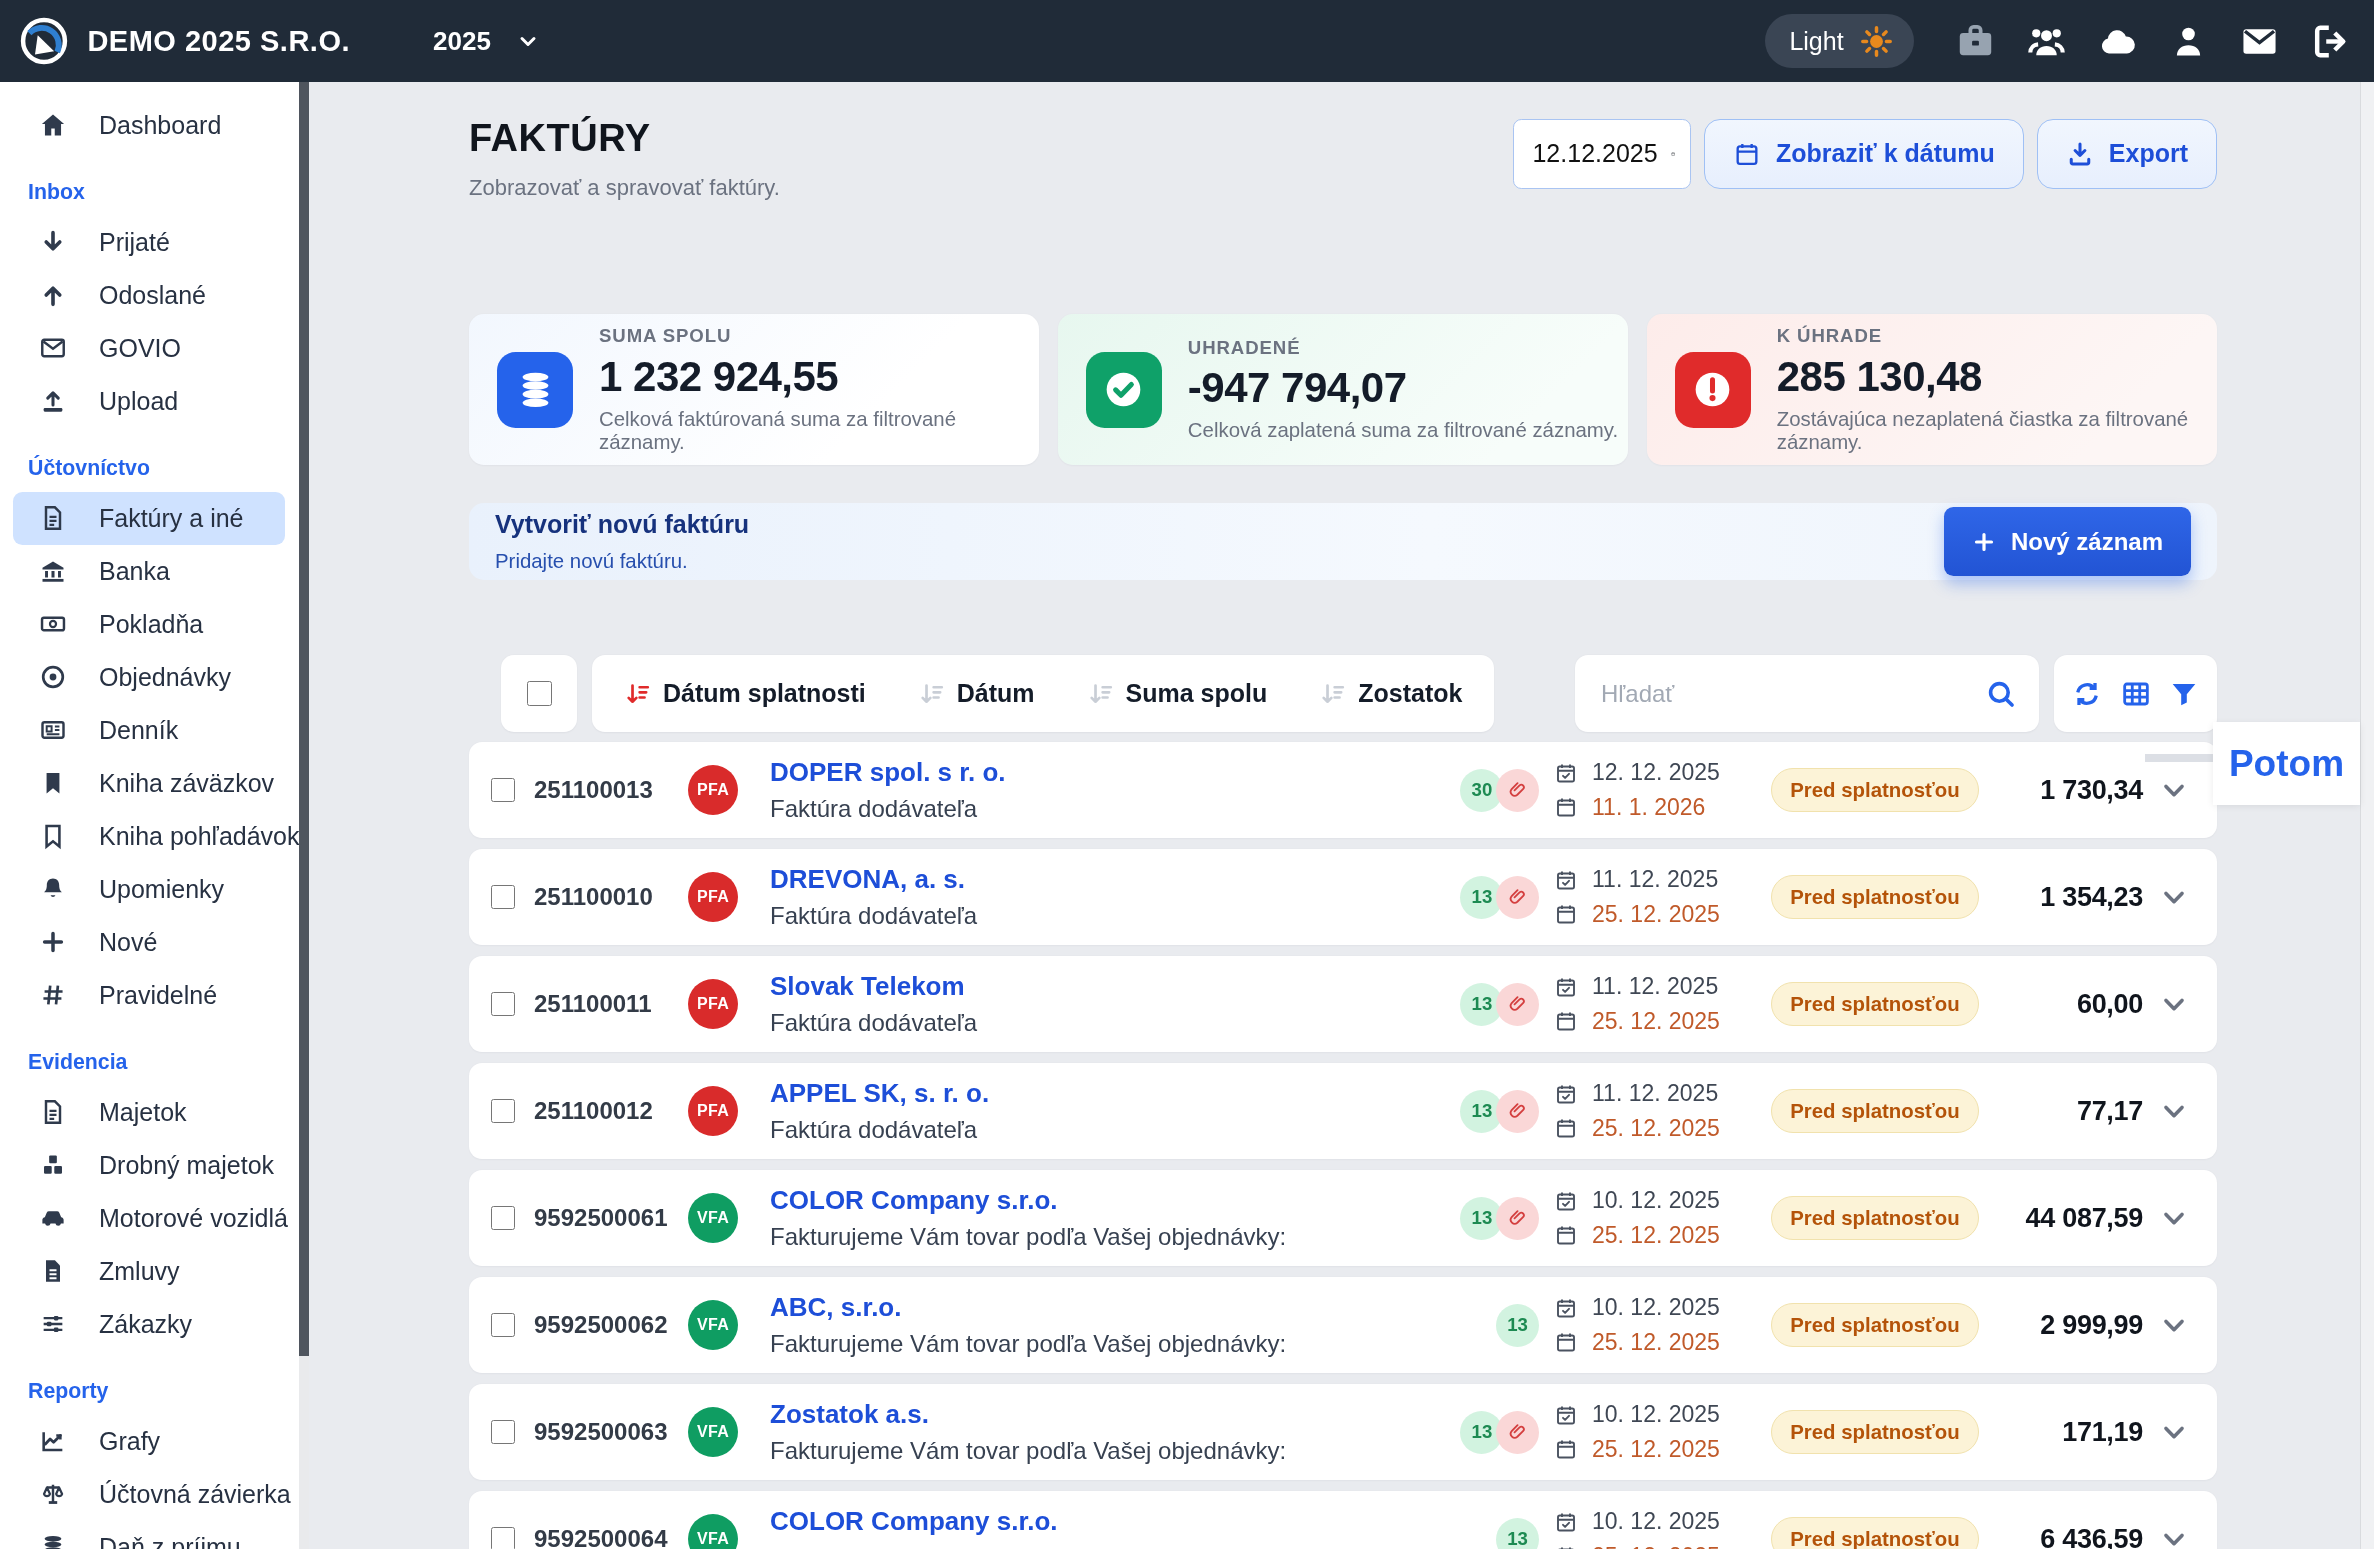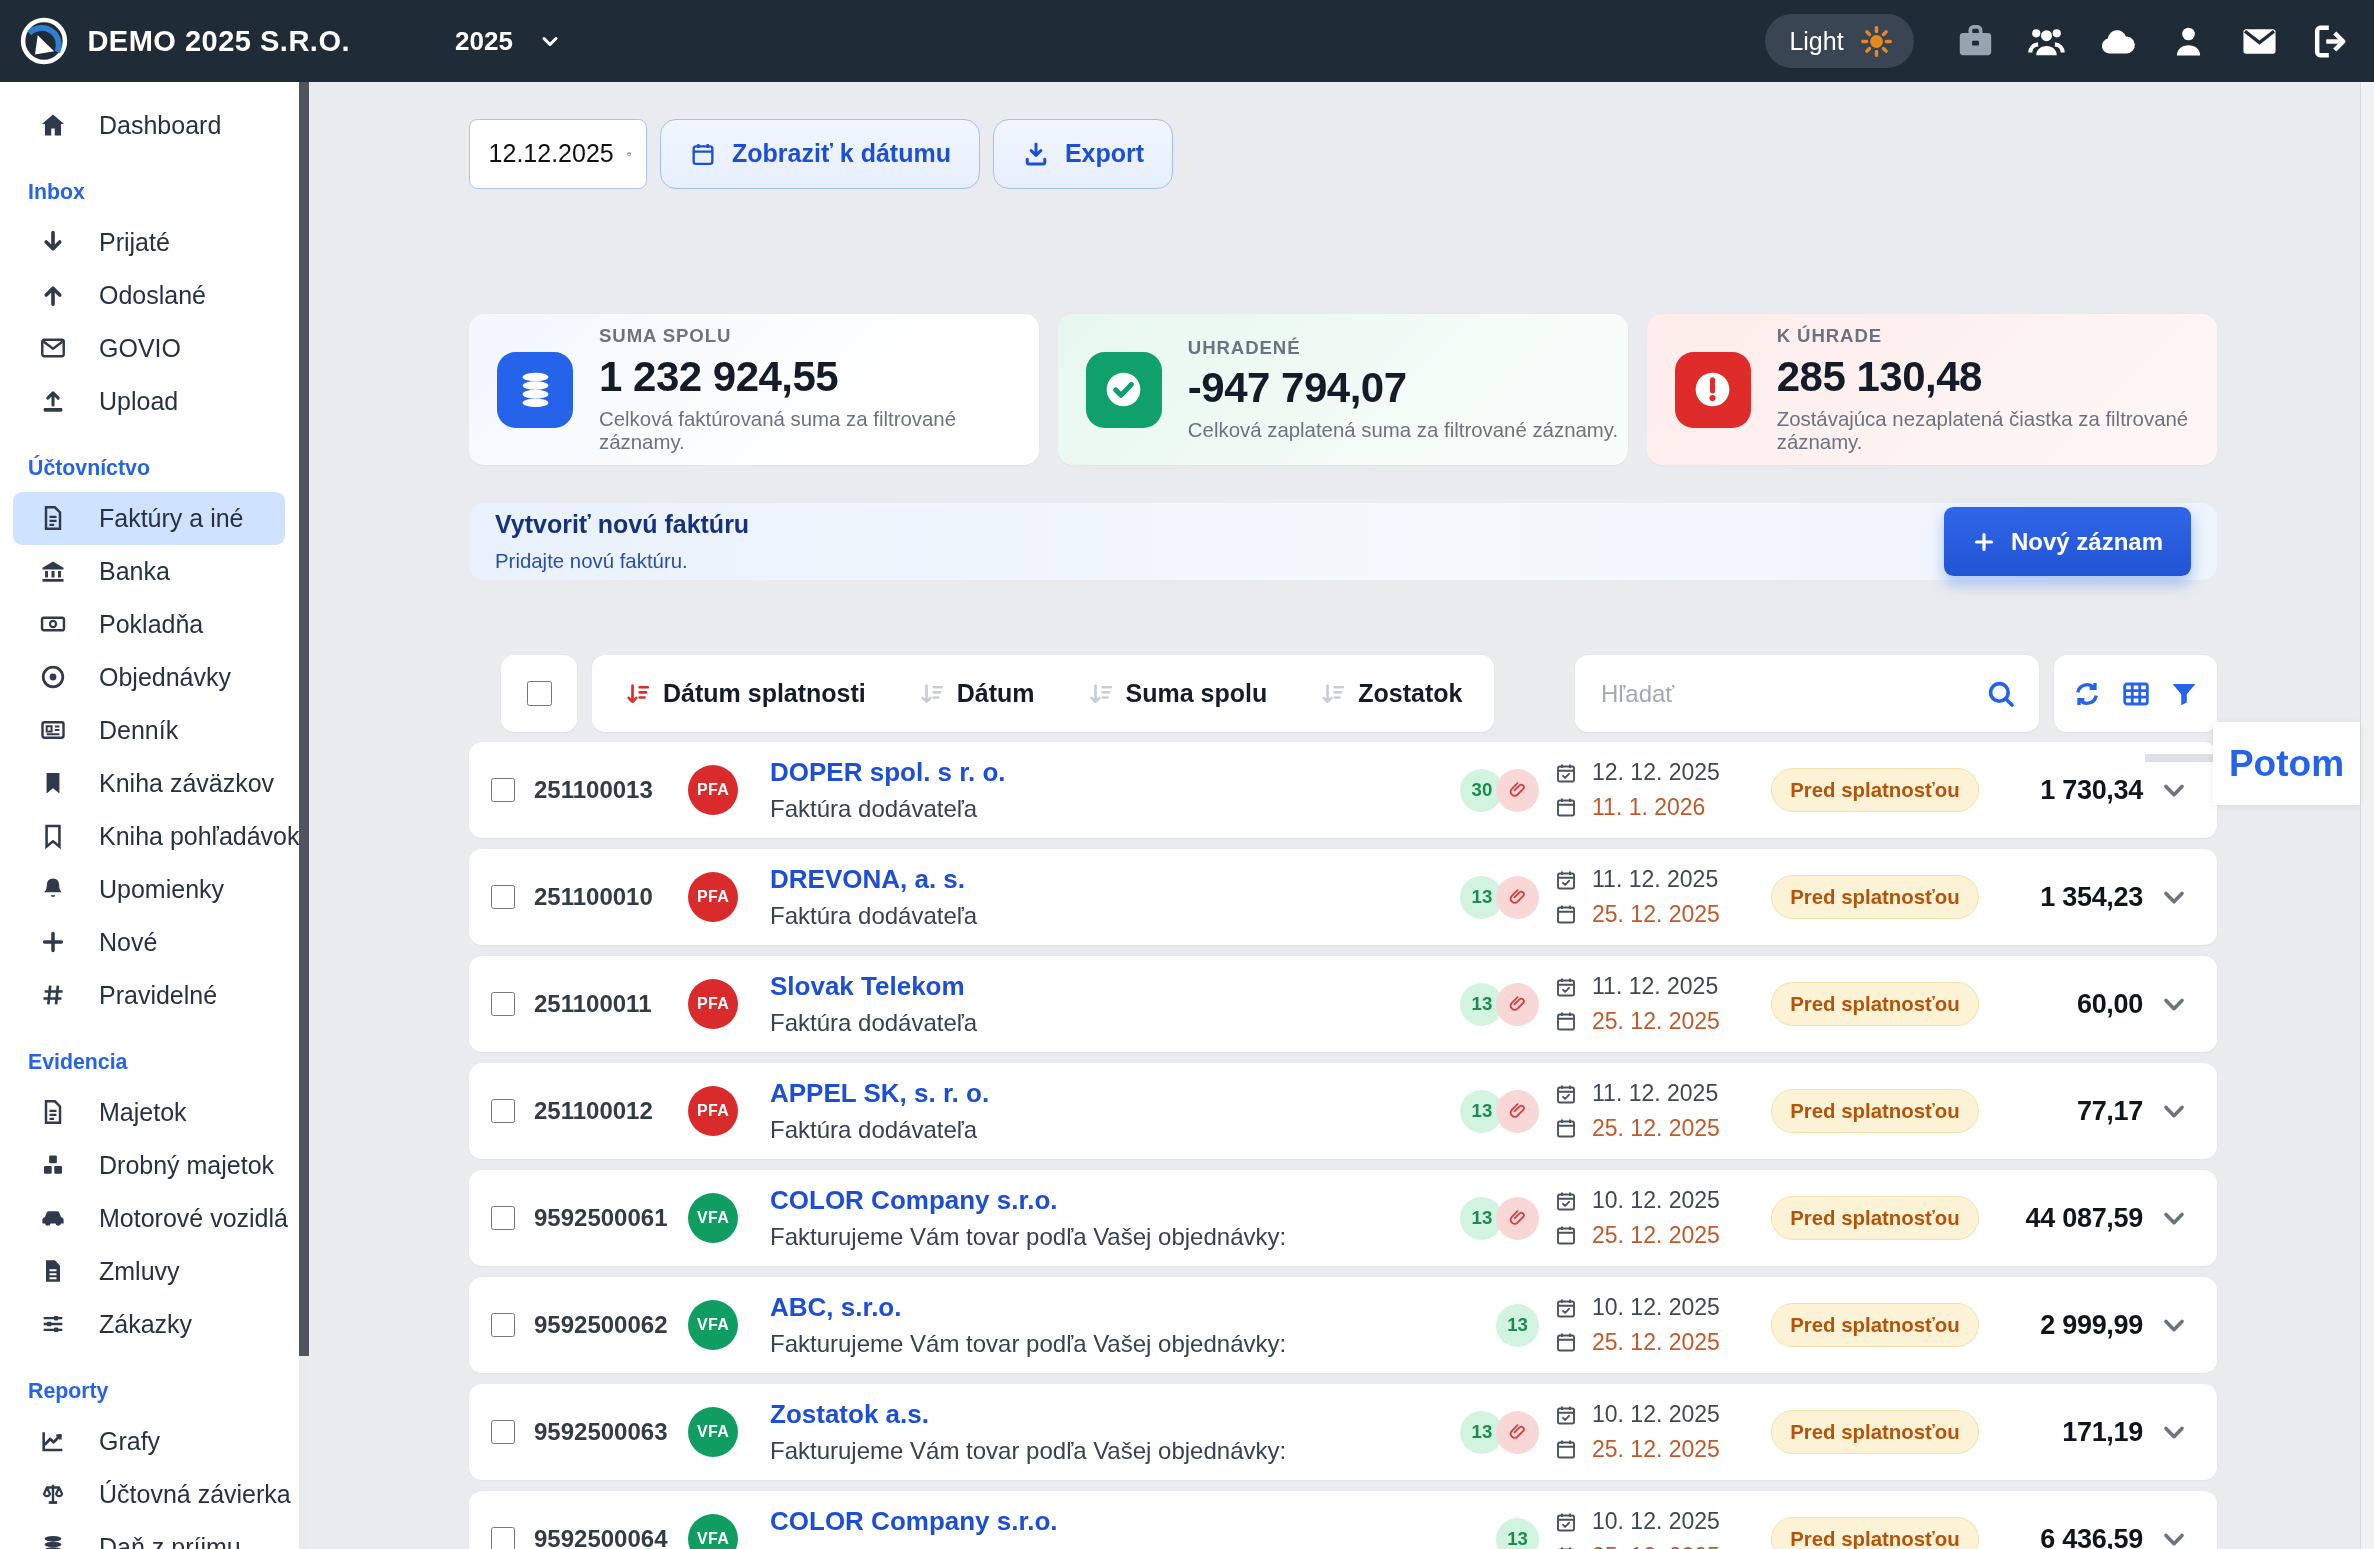--- a/index.html
+++ b/index.html
@@ -5,21 +5,21 @@
   * { margin:0; padding:0; box-sizing:border-box; }
   html,body { width:2375px; height:1549px; overflow:hidden; }
   body { font-family:"Liberation Sans","DejaVu Sans",sans-serif; background:#e9ebef; position:relative; color:#1c2430; }
   .ic { display:inline-flex; align-items:center; justify-content:center; }
   .ic svg { width:100%; height:100%; display:block; }
 
   
   #topbar { position:absolute; left:0; top:0; width:2375px; height:82px; background:#202b38; display:flex; align-items:center; z-index:60; }
   .logo { width:54px; height:54px; margin-left:16.7px; }
   .brand { color:#fff; font-weight:bold; font-size:29px; letter-spacing:0.5px; margin-left:16.7px; }
-  .year-picker { display:flex; align-items:center; gap:25px; color:#fff; font-weight:bold; font-size:26px; margin-left:105px; cursor:pointer; }
+  .year-picker { display:flex; align-items:center; gap:25px; color:#fff; font-weight:bold; font-size:26px; margin-left:83px; cursor:pointer; }
   .year-picker .ic { width:24px; height:24px; color:#fff; }
   #topbar .spacer { flex:1; }
   .theme-pill { display:flex; align-items:center; gap:15px; background:#3a4554; border-radius:927px; height:54px; padding:0 20.4px 0 24px; color:#fff; font-size:25px; margin-right:26px; cursor:pointer; }
   .theme-pill .ic { width:35px; height:35px; color:#e8891d; }
   .tb-icon { width:41px; height:41px; color:#fff; margin:0 15px; cursor:pointer; }
   .tb-icon.gray { color:#97a3b0; }
   .tb-icon:last-child { margin-right:24px; }
 
   
   #sidebar { position:absolute; left:0; top:82px; width:309px; height:1467px; background:#ffffff; z-index:40; }
@@ -401,20 +401,24 @@
       </div>
     </div>
   <div id="sidebar-scroll">
       <div class="thumb"></div>
     </div>
 </nav>
 
 <main id="main">
 
   <div class="page-head">
+    <div>
+      <div class="page-title">FAKTÚRY</div>
+      <div class="page-sub">Zobrazovať a spravovať faktúry.</div>
+    </div>
     <div class="head-controls">
       <div class="date-input">
         <span>12.12.2025</span>
         <span class="ic">
             <svg viewBox="0 0 24 24">
               <rect x="4" y="5.5" width="16" height="15" rx="2" fill="none" stroke="currentColor" stroke-width="2"></rect>
               <path d="M8 3.5v3.4M16 3.5v3.4M4 10h16" stroke="currentColor" stroke-width="2"></path>
             </svg>
           </span>
       </div>

